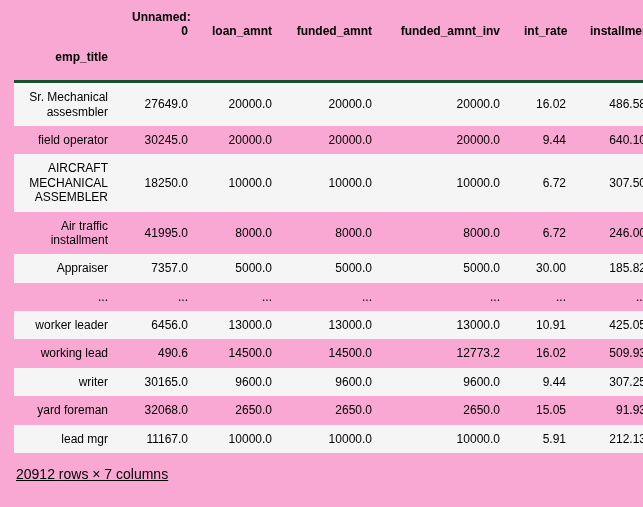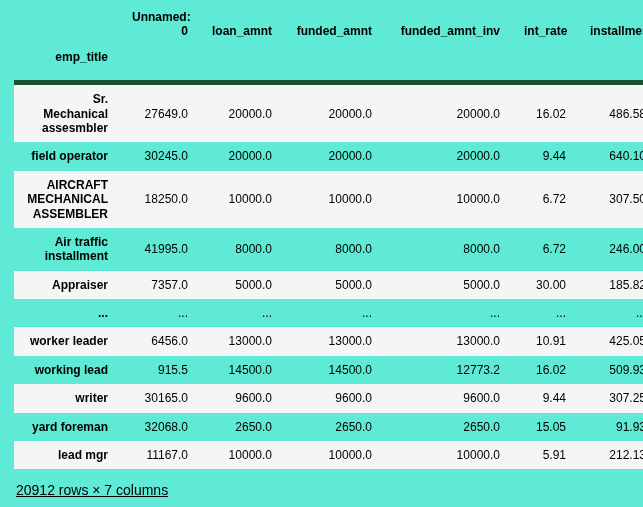--- a/index.html
+++ b/index.html
@@ -6,21 +6,21 @@
     margin: 0;
     padding: 0;
     background: #ffffff;
     font-family: "Liberation Sans", sans-serif;
     color: #000000;
   }
   .viewport {
     width: 643px;
     height: 507px;
     overflow: hidden;
-    background: #5eead4;
+    background: #f9a8d4;
     position: relative;
   }
   .df-wrap {
     padding: 3px 0 0 14px;
     width: 643px;
     overflow: hidden;
   }
   table.dataframe {
     border-collapse: collapse;
     table-layout: fixed;
@@ -35,26 +35,26 @@
     text-align: right;
     vertical-align: middle;
     border: none;
     overflow: hidden;
   }
   table.dataframe thead th {
     font-weight: bold;
     vertical-align: bottom;
   }
   table.dataframe tr.index-name-row th {
-    border-bottom: 5px solid #14532d;
+    border-bottom: 3px solid #14532d;
     padding-top: 4px;
     padding-bottom: 16px;
   }
   table.dataframe tbody th {
-    font-weight: bold;
+    font-weight: normal;
   }
   table.dataframe tbody tr:nth-child(odd) {
     background: #f5f5f5;
   }
   .col-index       { width: 106px; }
   .col-unnamed     { width: 80px;  }
   .col-loan        { width: 84px;  }
   .col-funded      { width: 100px; }
   .col-funded-inv  { width: 128px; }
   .col-int         { width: 66px;  }
@@ -155,21 +155,21 @@
             <th>worker leader</th>
             <td>6456.0</td>
             <td>13000.0</td>
             <td>13000.0</td>
             <td>13000.0</td>
             <td>10.91</td>
             <td>425.05</td>
           </tr>
           <tr>
             <th>working lead</th>
-            <td>915.5</td>
+            <td>490.6</td>
             <td>14500.0</td>
             <td>14500.0</td>
             <td>12773.2</td>
             <td>16.02</td>
             <td>509.93</td>
           </tr>
           <tr>
             <th>writer</th>
             <td>30165.0</td>
             <td>9600.0</td>

